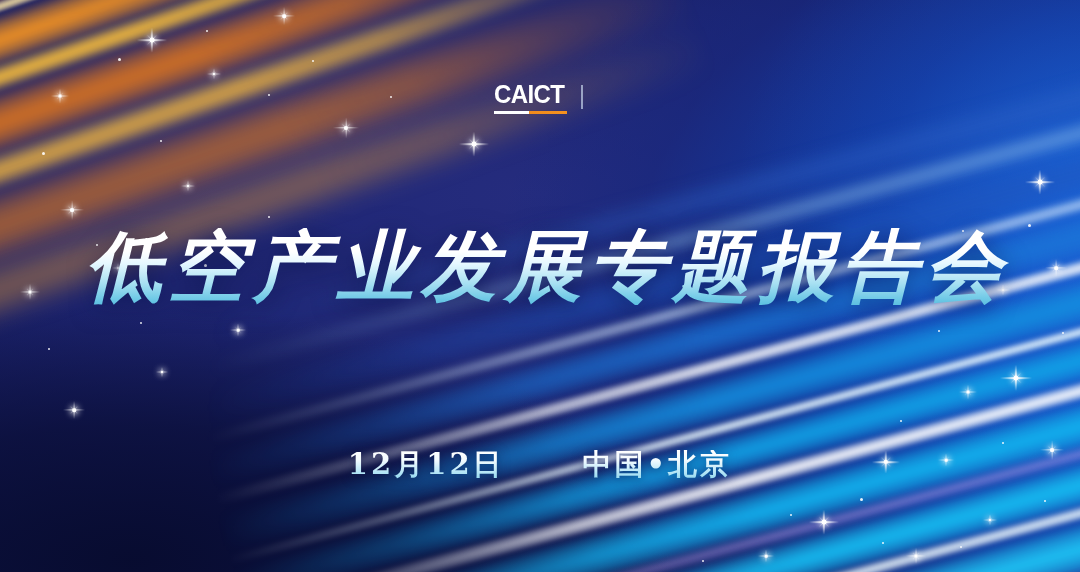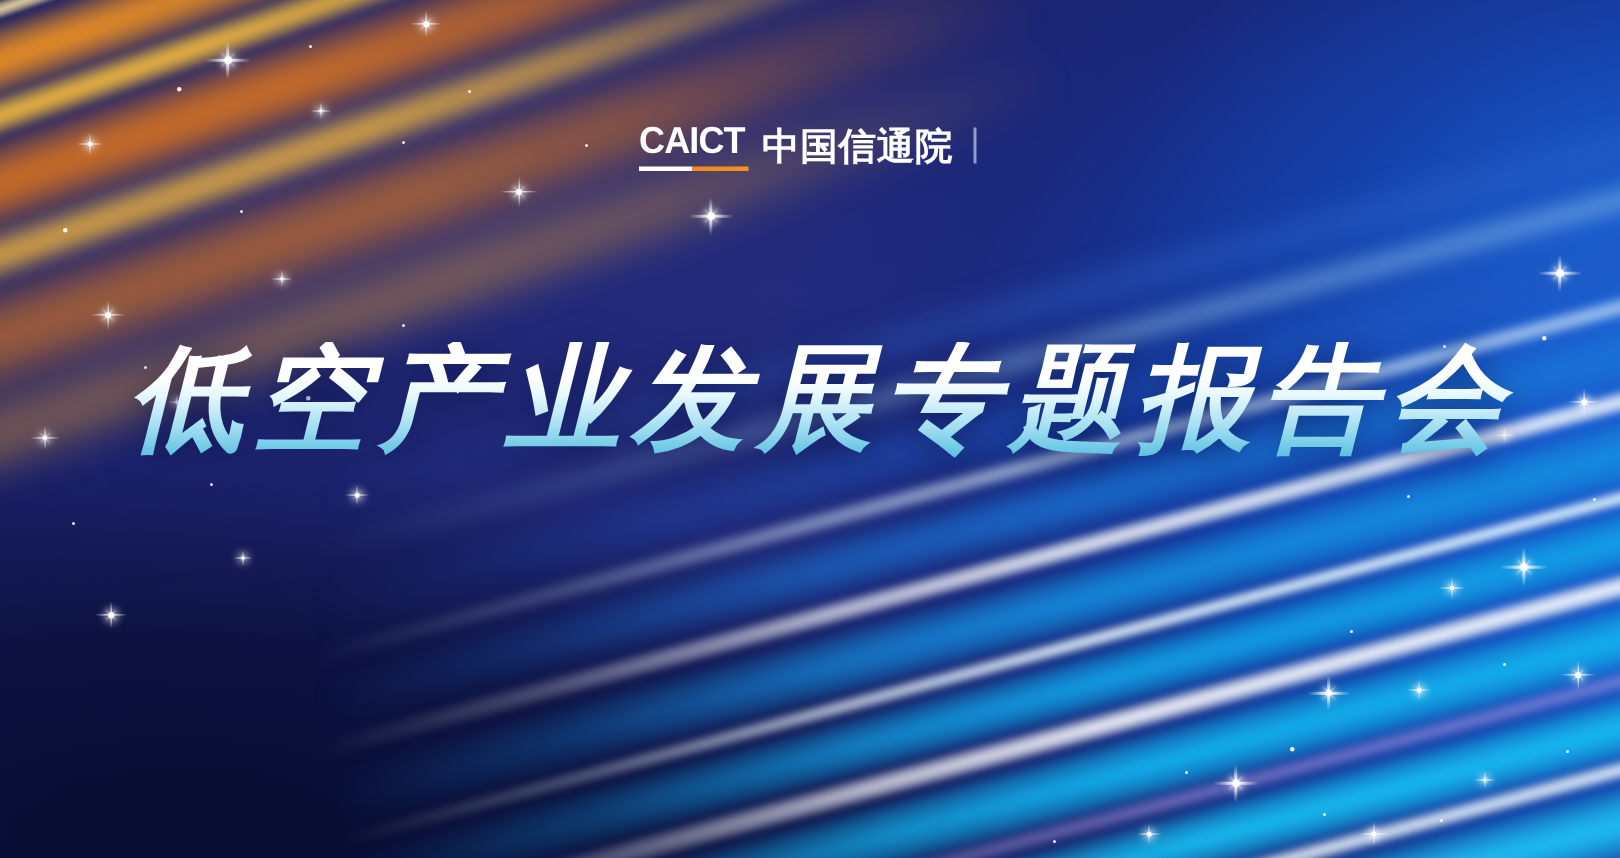--- a/index.html
+++ b/index.html
@@ -486,21 +486,24 @@
       <div class="dot" style="left: 702px; top: 560px; width: 2px; height: 2px;"></div>
       <div class="dot" style="left: 882px; top: 542px; width: 2px; height: 2px;"></div>
     </div>
 
   <div class="header">
     <div class="logo-block">
       <div class="caict-mark">
         <div class="caict-word">CAICT</div>
         <div class="caict-rule"></div>
       </div>
-      <div class="logo-cn">中国信通院</div>
     </div>
     <div class="hdr-sep"></div>
   </div>
 
   <div class="main-title">低空产业发展专题报告会</div>
 
+  <div class="footer">
+    <div class="foot-item">12月12日</div>
+    <div class="foot-item">中国•北京</div>
+  </div>
 
 </div>
 
 </body></html>

